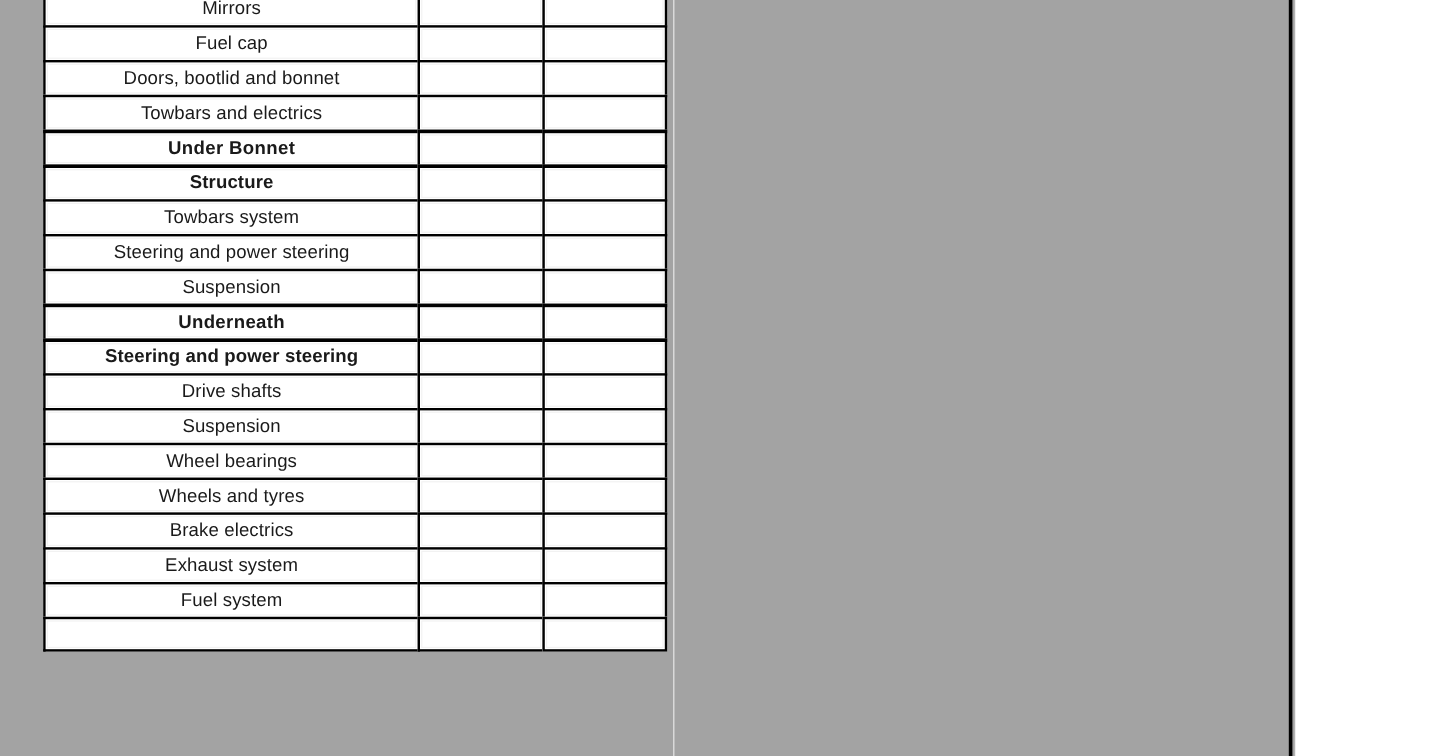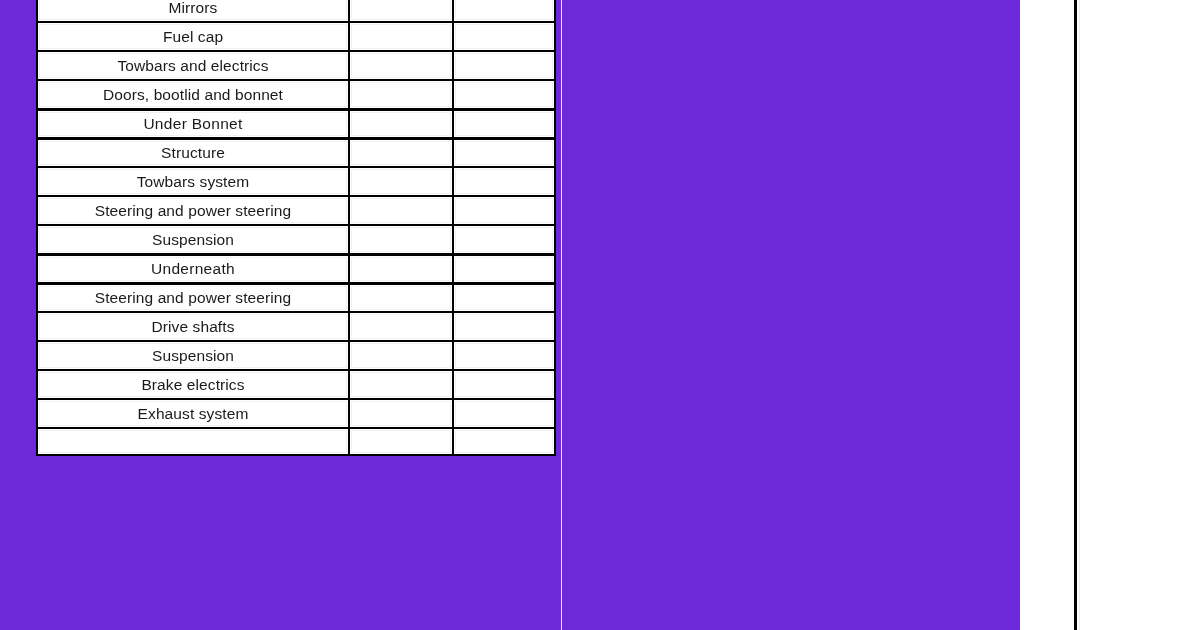--- a/index.html
+++ b/index.html
@@ -12,23 +12,23 @@
     height: 630px;
     overflow: hidden;
     font-family: "Liberation Sans", "DejaVu Sans", sans-serif;
     position: relative;
   }
 
   #page {
     position: absolute;
     left: 0;
     top: 0;
-    width: 1020px;
-    height: 630px;
-    background: #6d28d9;
+    width: 1200px;
+    height: 630px;
+    background: #a3a3a3;
   }
 
   
   #checklist-wrap {
     position: absolute;
     left: 36px;
     top: -8px;          
     width: 520px;
   }
 
@@ -81,23 +81,24 @@
     letter-spacing: 0.1px;
     white-space: nowrap;
   }
 
   
   tr.section td {
     border-top-width: 3px;
   }
   tr.section + tr td {
     border-top-width: 3px;
+    font-weight: bold;
   }
   tr.section td.item {
-    font-weight: normal;
+    font-weight: bold;
     font-size: 15.5px;
     letter-spacing: 0.3px;
   }
 
   td.check {
     background: #ffffff;
   }
 
   
   #sheet-guide {
@@ -154,26 +155,26 @@
             <td class="item">Mirrors</td>
             <td class="check"></td>
             <td class="check last-col"></td>
           </tr>
           <tr>
             <td class="item">Fuel cap</td>
             <td class="check"></td>
             <td class="check last-col"></td>
           </tr>
           <tr>
+            <td class="item">Doors, bootlid and bonnet</td>
+            <td class="check"></td>
+            <td class="check last-col"></td>
+          </tr>
+          <tr>
             <td class="item">Towbars and electrics</td>
-            <td class="check"></td>
-            <td class="check last-col"></td>
-          </tr>
-          <tr>
-            <td class="item">Doors, bootlid and bonnet</td>
             <td class="check"></td>
             <td class="check last-col"></td>
           </tr>
           <tr class="section">
             <td class="item">Under Bonnet</td>
             <td class="check"></td>
             <td class="check last-col"></td>
           </tr>
           <tr>
             <td class="item">Structure</td>
@@ -209,26 +210,41 @@
             <td class="item">Drive shafts</td>
             <td class="check"></td>
             <td class="check last-col"></td>
           </tr>
           <tr>
             <td class="item">Suspension</td>
             <td class="check"></td>
             <td class="check last-col"></td>
           </tr>
           <tr>
+            <td class="item">Wheel bearings</td>
+            <td class="check"></td>
+            <td class="check last-col"></td>
+          </tr>
+          <tr>
+            <td class="item">Wheels and tyres</td>
+            <td class="check"></td>
+            <td class="check last-col"></td>
+          </tr>
+          <tr>
             <td class="item">Brake electrics</td>
             <td class="check"></td>
             <td class="check last-col"></td>
           </tr>
           <tr>
             <td class="item">Exhaust system</td>
+            <td class="check"></td>
+            <td class="check last-col"></td>
+          </tr>
+          <tr>
+            <td class="item">Fuel system</td>
             <td class="check"></td>
             <td class="check last-col"></td>
           </tr>
           <tr>
             <td class="item"></td>
             <td class="check"></td>
             <td class="check last-col"></td>
           </tr>
         </tbody>
     </table>

